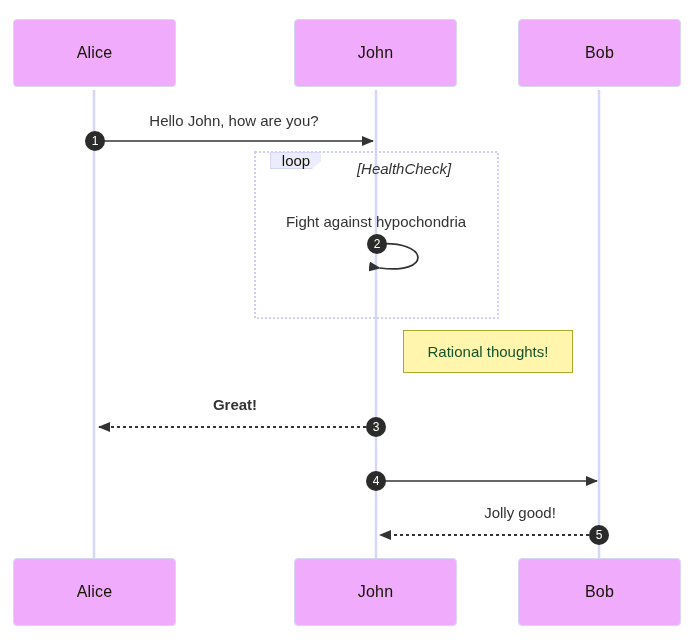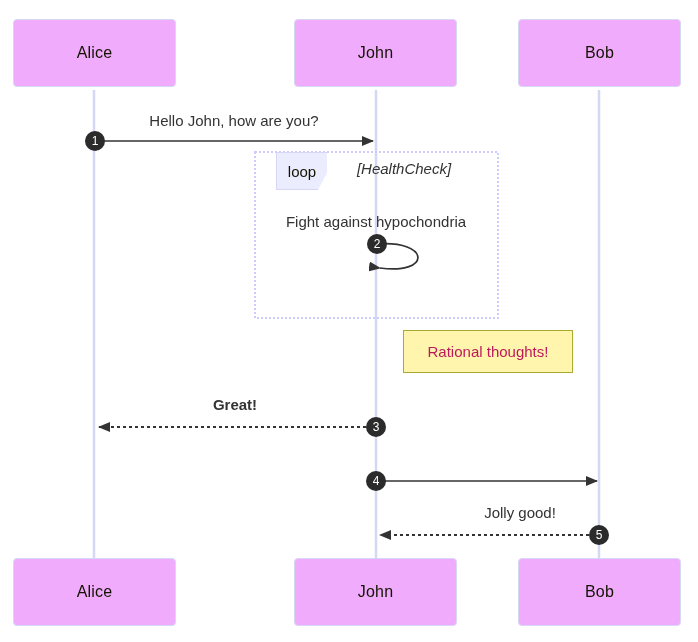--- a/index.html
+++ b/index.html
@@ -83,21 +83,21 @@
     position: absolute;
     box-sizing: border-box;
     background: #FFF5AD;
     border: 1px solid #AAAA33;
     display: flex;
     align-items: center;
     justify-content: center;
   }
   .note-text {
     font-size: 15px;
-    color: #be185d;
+    color: #14532d;
     white-space: nowrap;
   }
 
   
   .seq-num {
     position: absolute;
     width: 20px;
     height: 20px;
     border-radius: 50%;
     background: #2b2b2b;
@@ -155,21 +155,21 @@
   <div class="actor-box" style="left:13px; top:558px; width:163px; height:68px;">
     <span class="actor-label">Alice</span>
   </div>
   <div class="actor-box" style="left:294px; top:558px; width:163px; height:68px;">
     <span class="actor-label">John</span>
   </div>
   <div class="actor-box" style="left:518px; top:558px; width:163px; height:68px;">
     <span class="actor-label">Bob</span>
   </div>
 
-  <div class="loop-tag" style="left:276px; top:152px; width:51px; height:38px;">
+  <div class="loop-tag" style="left:270px; top:152px; width:51px; height:17px;">
     <span>loop</span>
   </div>
   <div class="loop-title" style="left:404px; top:160px;font-style:italic;">
     <span>[HealthCheck]</span>
   </div>
 
   <div class="msg-text" style="left:376px; top:213px;">
     <span>Fight against hypochondria</span>
   </div>
 

